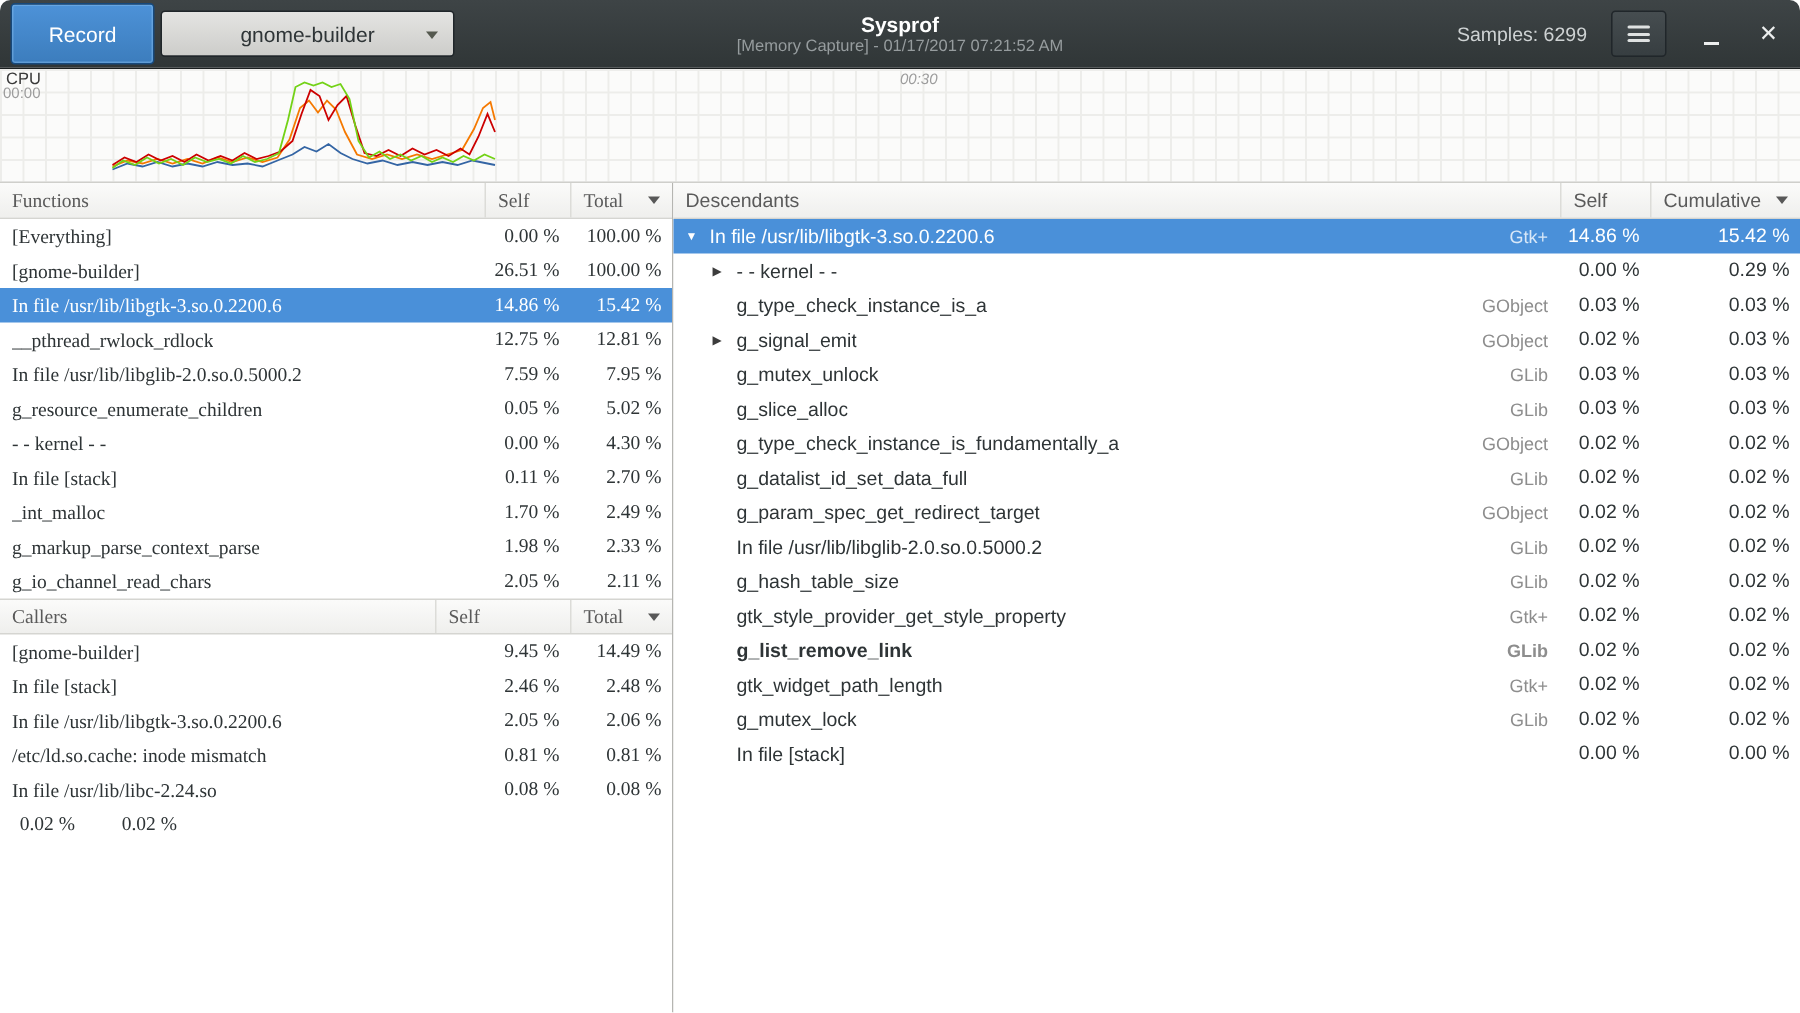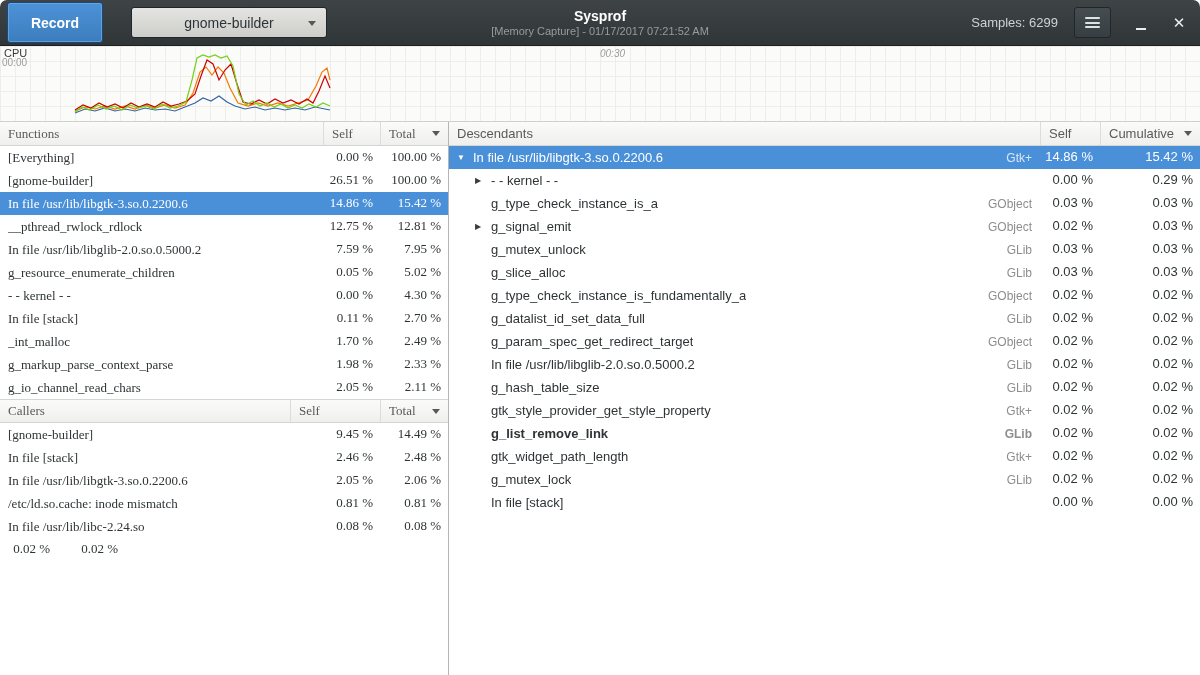--- a/index.html
+++ b/index.html
@@ -6,22 +6,22 @@
   html,body { width:1200px; height:675px; }
   body { font-family:"Liberation Sans","DejaVu Sans",sans-serif; background:#ffffff; overflow:hidden; }
 
   .window { width:1200px; height:675px; display:flex; flex-direction:column; border-radius:7px 7px 0 0; overflow:hidden; }
 
   
   .headerbar { flex:0 0 46px; height:46px; background:linear-gradient(#3e4446,#303637);
     border-bottom:1px solid #1b1f20; display:flex; align-items:center; padding:0 7px; position:relative; }
   .record-btn { width:96px; height:41px; border-radius:3px; border:1px solid #17497c;
     background:linear-gradient(#4d92d8,#3c7dbd); box-shadow:inset 0 0 0 1px rgba(130,185,235,.5);
-    color:#fff; font-weight:bold; font-size:14px; font-family:inherit; cursor:default; }
-  .process-btn { margin-left:28px; width:196px; height:31px; border-radius:3px; border:1px solid #20262a;
+    color:#fff; font-weight:normal; font-size:14px; font-family:inherit; cursor:default; }
+  .process-btn { margin-left:4px; width:196px; height:31px; border-radius:3px; border:1px solid #20262a;
     background:linear-gradient(#e4e4e2,#cdcdca); color:#2e3436; font-size:14px; font-family:inherit; position:relative; }
   .dd-arrow { position:absolute; right:10px; top:50%; transform:translateY(-40%); width:0; height:0;
     border-left:4px solid transparent; border-right:4px solid transparent; border-top:5px solid #55594f; }
   .titlebox { position:absolute; left:50%; top:50%; transform:translate(-50%,-50%); text-align:center; pointer-events:none; }
   .title { color:#ffffff; font-weight:bold; font-size:14px; line-height:17px; }
   .subtitle { color:#969c9e; font-size:11px; line-height:13px; }
   .header-right { margin-left:auto; display:flex; align-items:center; }
   .samples { color:#ced2d3; font-size:13px; margin-right:16px; }
   .menu-btn { width:37px; height:31px; border-radius:3px; border:1px solid #20262a;
     background:linear-gradient(#464d50,#373e41); display:flex; align-items:center; justify-content:center; }

